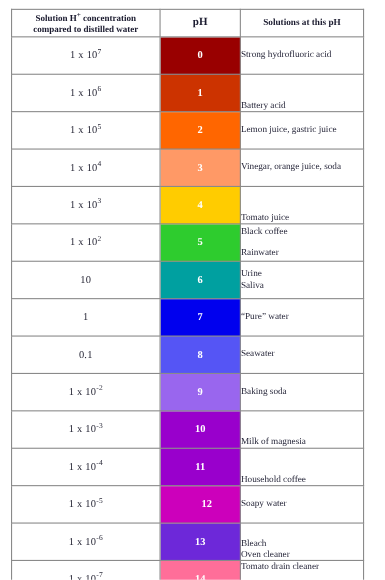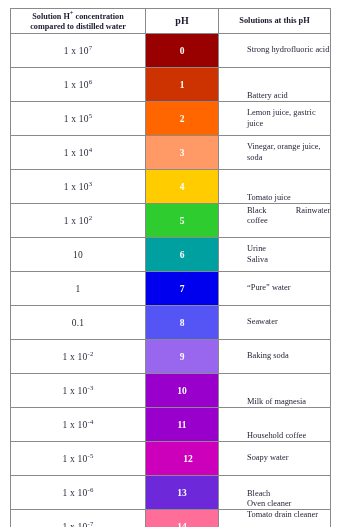--- a/index.html
+++ b/index.html
@@ -85,25 +85,25 @@
     line-height: 1.22;
   }
   td.sol.v-mid    { vertical-align: middle; }
   td.sol.v-bottom { vertical-align: bottom; }
   td.sol.v-top    { vertical-align: top; }
   td.sol.v-spread {
     vertical-align: middle;
   }
   .spread-wrap {
     display: flex;
-    flex-direction: row;
+    flex-direction: column;
     justify-content: space-between;
     height: 30px;
   }
-  .sol-line { display: block; margin-left: 28px; }
+  .sol-line { display: block; }
 </style>
 </head>
 <body>
 
 <div id="page">
   <table class="ph-table">
     <colgroup>
       <col class="c-conc">
       <col class="c-ph">
       <col class="c-sol">

